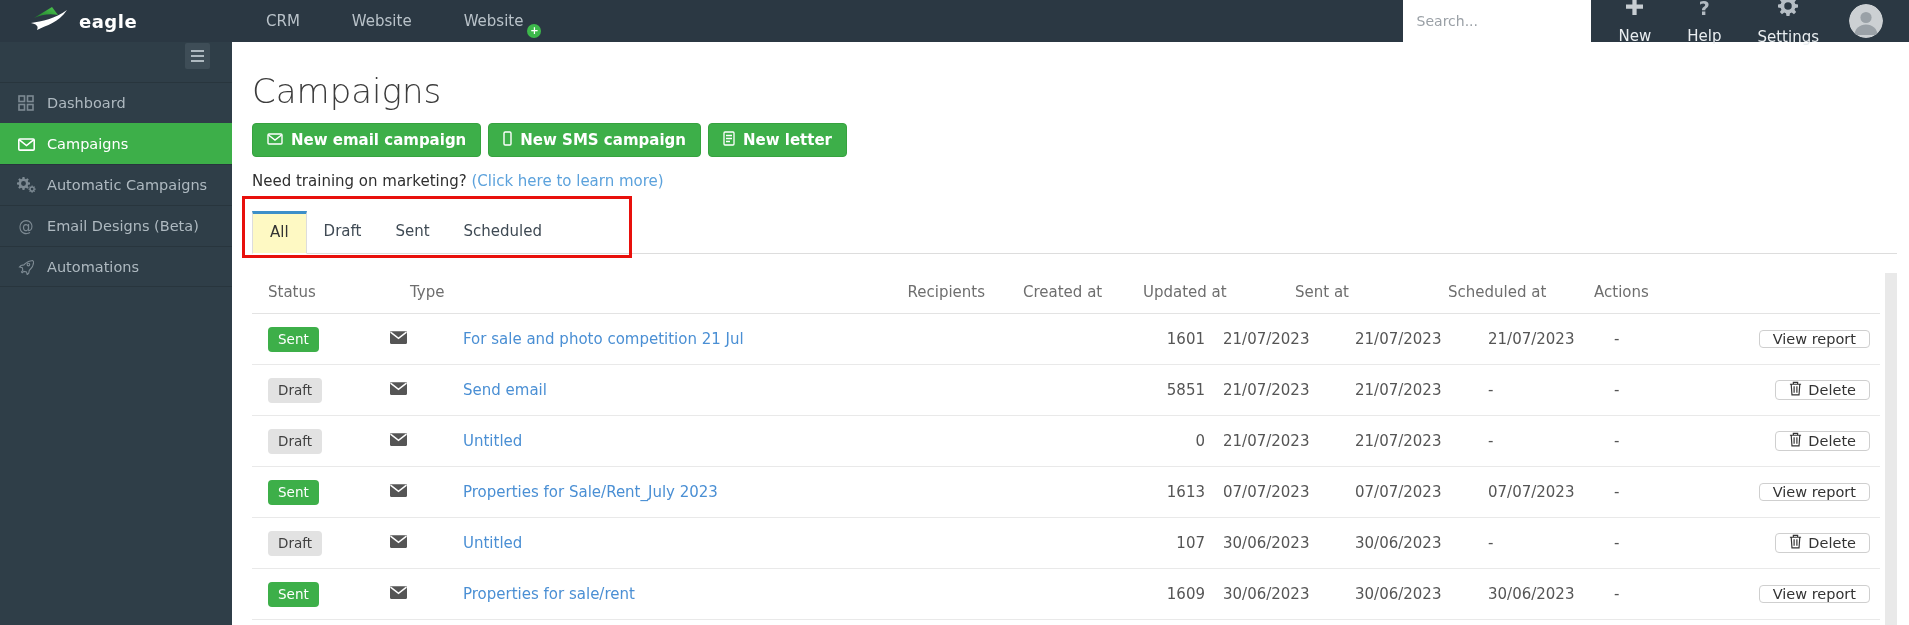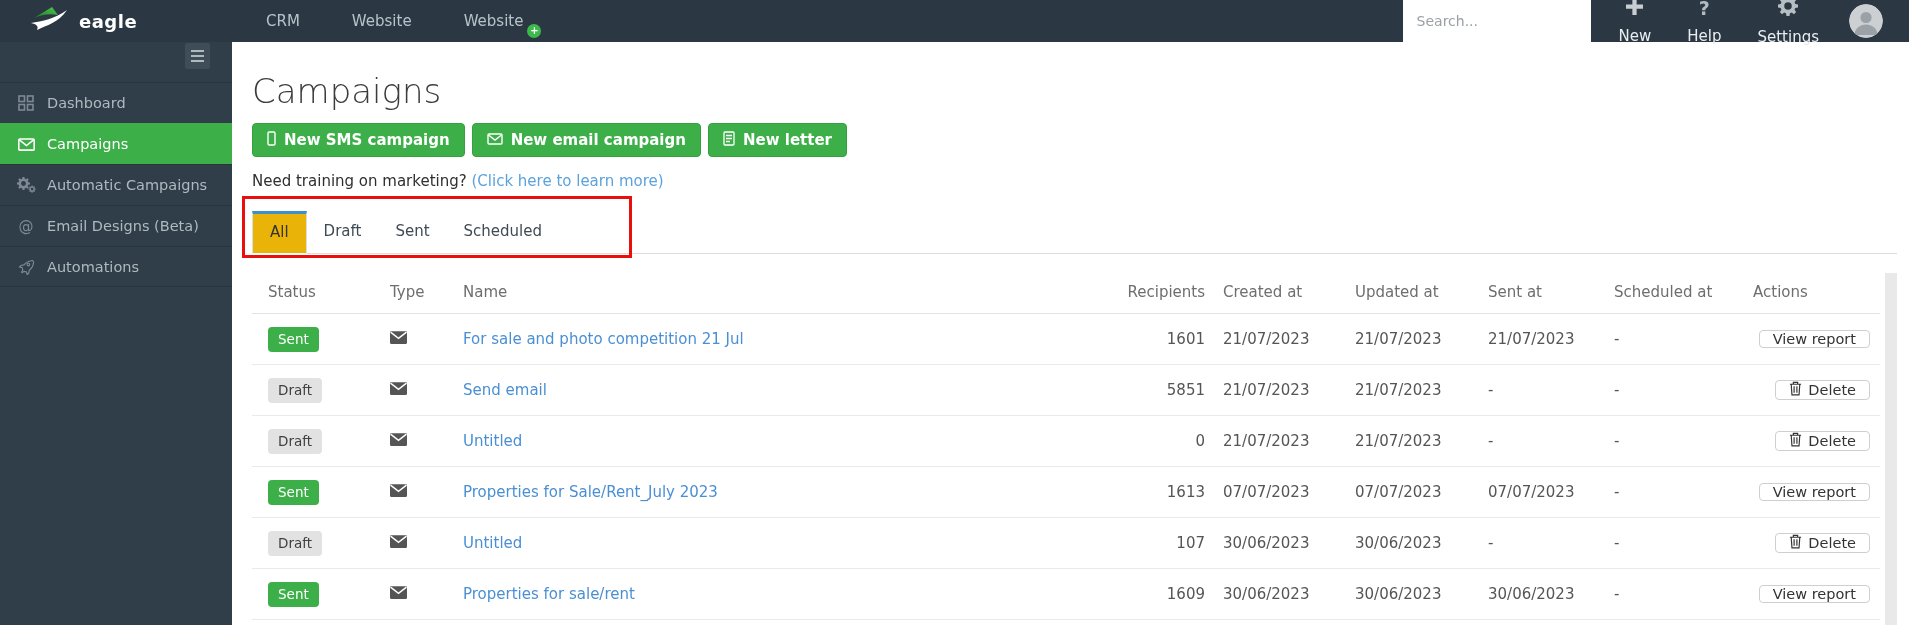--- a/index.html
+++ b/index.html
@@ -47,27 +47,27 @@
   .main{position:absolute;top:42px;left:232px;right:0;bottom:0;background:#fff;padding:0 12px 0 20px;overflow:hidden;}
   .page-title{margin-top:31px;font-size:34px;line-height:36px;font-weight:300;color:#3c3c3c;}
   .btn-row{display:flex;gap:7px;margin-top:14px;}
   .btn-green{display:flex;align-items:center;gap:8px;height:34px;padding:0 14px;background:var(--accent-green);border:1px solid var(--accent-green-border);border-radius:4px;color:#fff;font-size:15px;font-weight:600;font-family:inherit;cursor:pointer;}
   .training{margin-top:16px;font-size:15px;line-height:16px;color:#2f2f2f;}
   .training a{color:var(--training-link);text-decoration:none;cursor:pointer;}
 
   .tabs-wrap{position:relative;margin-top:22px;}
   .tabs{display:flex;list-style:none;border-bottom:1px solid #ddd;}
   .tab{padding:10px 17px;font-size:15px;line-height:21px;color:#3f4a54;cursor:pointer;}
-  .tab.active{background:#eab308;border:1px solid #ddd;border-top:3px solid var(--tab-blue);border-bottom-color:#fff;padding-top:8px;margin-bottom:-1px;color:#333;}
+  .tab.active{background:#fef9c3;border:1px solid #ddd;border-top:3px solid var(--tab-blue);border-bottom-color:#fff;padding-top:8px;margin-bottom:-1px;color:#333;}
   .annotation-box{position:absolute;left:-10px;top:-15px;width:390px;height:62px;border:3px solid var(--annotation-red);pointer-events:none;z-index:6;}
 
   
   .table{width:1628px;}
   .trow{display:grid;grid-template-columns:122px 73px 1fr 100px 132px 133px 126px 139px 127px;align-items:center;padding-left:16px;}
-  .thead{height:43px;margin-top:17px;border-bottom:1px solid #e3e3e3;color:#6e6e6e;font-size:15px;}
+  .thead{height:43px;margin-top:17px;border-bottom:1px solid #e3e3e3;color:#6e6e6e;font-size:15px;gap:20px;}
   .tbody .trow{height:51px;border-bottom:1px solid #e9e9e9;font-size:15px;color:#555;}
   .col-recipients{text-align:right;padding-right:18px;}
   .col-actions{text-align:right;padding-right:10px;}
   .name-link{color:var(--link-blue);text-decoration:none;cursor:pointer;}
   .badge{display:inline-block;padding:5px 10px;border-radius:4px;font-size:13.5px;line-height:15px;}
   .badge-sent{background:var(--accent-green);color:#fff;}
   .badge-draft{background:var(--badge-draft-bg);color:#3f3f3f;}
   .action-btn{display:inline-flex;align-items:center;gap:6px;padding:0 13px;background:#fff;border:1px solid #cfcfcf;border-radius:4px;font-size:14.5px;color:#333;font-family:inherit;cursor:pointer;}
 
   .page-scrollbar{position:absolute;right:12px;top:273px;bottom:0;width:12px;background:#e9e9e9;z-index:15;}
@@ -186,34 +186,34 @@
     </li>
   </ul>
 </aside>
 
 <main class="main">
   <h1 class="page-title">Campaigns</h1>
 
   <div class="btn-row">
     <button class="btn-green">
       <span>
-        <svg width="9" height="15" viewBox="0 0 9 15" fill="none" stroke="#fff" stroke-width="1.4">
-          <rect x="1" y="1" width="7" height="13" rx="1.2"></rect>
-        </svg>
-      </span>
-      <span>New SMS campaign</span>
-    </button>
-    <button class="btn-green">
-      <span>
         <svg width="16" height="12" viewBox="0 0 16 12" fill="none" stroke="#fff" stroke-width="1.4">
           <rect x="1" y="1" width="14" height="10" rx="1"></rect>
             <path d="M1.5 2l6.5 5 6.5-5"></path>
         </svg>
       </span>
       <span>New email campaign</span>
+    </button>
+    <button class="btn-green">
+      <span>
+        <svg width="9" height="15" viewBox="0 0 9 15" fill="none" stroke="#fff" stroke-width="1.4">
+          <rect x="1" y="1" width="7" height="13" rx="1.2"></rect>
+        </svg>
+      </span>
+      <span>New SMS campaign</span>
     </button>
     <button class="btn-green">
       <span>
         <svg width="12" height="15" viewBox="0 0 12 15" fill="none" stroke="#fff" stroke-width="1.3">
           <rect x="1" y="1" width="10" height="13" rx="1"></rect>
             <path d="M3 4.5h6M3 7.5h6M3 10.5h4"></path>
         </svg>
       </span>
       <span>New letter</span>
     </button>
@@ -231,21 +231,20 @@
       <li class="tab">Draft</li>
       <li class="tab">Sent</li>
       <li class="tab">Scheduled</li>
     </ul>
   </div>
 
   <div class="table">
     <div class="trow thead">
       <span>Status</span>
       <span>Type</span>
-      <span>Name</span>
       <span class="col-recipients">Recipients</span>
       <span>Created at</span>
       <span>Updated at</span>
       <span>Sent at</span>
       <span>Scheduled at</span>
       <span>Actions</span>
     </div>
     <div class="tbody">
         <div class="trow">
           <span><span class="badge badge-sent">Sent</span></span>

